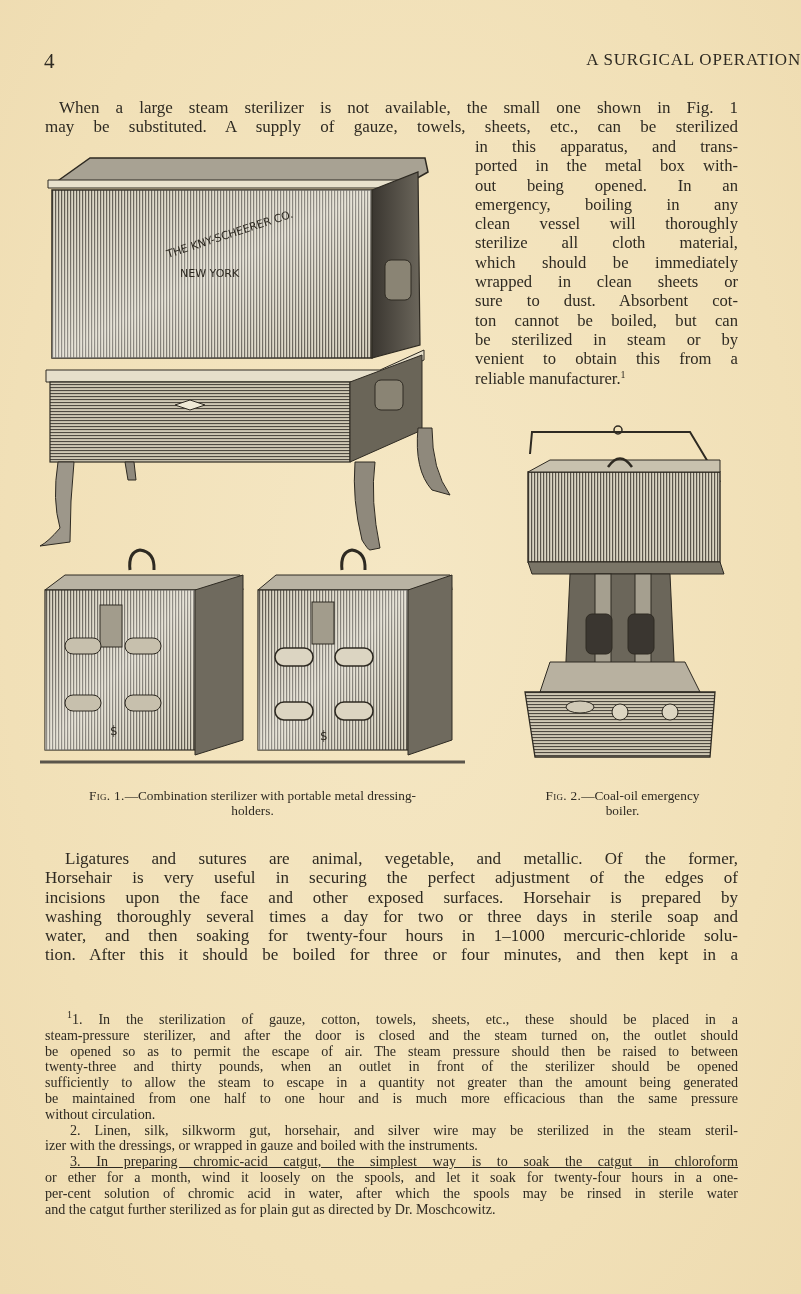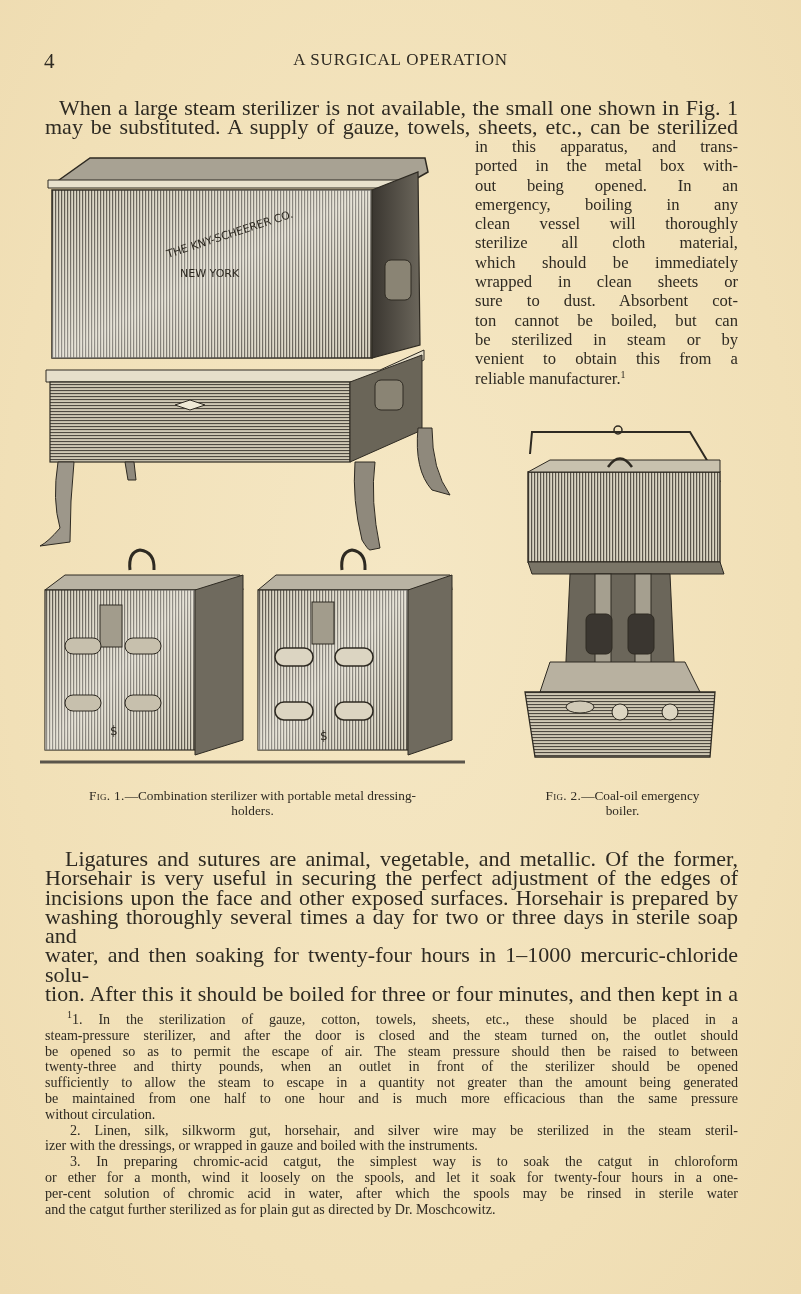--- a/index.html
+++ b/index.html
@@ -17,25 +17,25 @@
       position: absolute; left: 0; top: 0; width: 801px; height: 1294px;
       background: radial-gradient(ellipse at 50% 45%, #f5e7c4 0%, #f1e0b7 70%, #eedbb0 100%);
     }
     .running-head {
       position: absolute; top: 49px; left: 0; width: 801px; height: 24px;
     }
     .page-number {
       position: absolute; left: 44px; top: 0; font-size: 21px; letter-spacing: 0;
     }
     .running-title {
-      position: absolute; left: 0; width: 801px; text-align: center; top: 1px;
+      position: absolute; left: 0; width: 801px; text-align: right; top: 1px;
       font-size: 17px; letter-spacing: 0.8px; font-family: Liberation Serif, serif;
     }
     .para {
-      font-size: 22px; line-height: 19.3px; text-align: justify;
+      font-size: 17px; line-height: 19.3px; text-align: justify;
       color: #2e2a22;
     }
     .intro-top {
       position: absolute; left: 45px; top: 98px; width: 693px;
     }
     .intro-top .line { display: block; text-align: justify; text-align-last: justify; }
     .intro-top .first { text-indent: 14px; }
     .side-col {
       position: absolute; left: 475px; top: 137px; width: 263px;
       font-size: 16.6px; line-height: 19.3px;
@@ -219,20 +219,20 @@
       <span class="line">twenty-three and thirty pounds, when an outlet in front of the sterilizer should be opened</span>
       <span class="line">sufficiently to allow the steam to escape in a quantity not greater than the amount being generated</span>
       <span class="line">be maintained from one half to one hour and is much more efficacious than the same pressure</span>
       <span class="line last">without circulation.</span>
     </div>
     <div>
       <span class="line" style="padding-left:25px;">2. Linen, silk, silkworm gut, horsehair, and silver wire may be sterilized in the steam steril-</span>
       <span class="line last">izer with the dressings, or wrapped in gauze and boiled with the instruments.</span>
     </div>
     <div>
-      <span class="line" style="padding-left:25px;">3. In preparing chromic-acid catgut, the simplest way is to soak the catgut in chloroform</span>
+      <span class="line" style="padding-left:25px;text-decoration:underline;">3. In preparing chromic-acid catgut, the simplest way is to soak the catgut in chloroform</span>
       <span class="line">or ether for a month, wind it loosely on the spools, and let it soak for twenty-four hours in a one-</span>
       <span class="line">per-cent solution of chromic acid in water, after which the spools may be rinsed in sterile water</span>
       <span class="line last">and the catgut further sterilized as for plain gut as directed by Dr. Moschcowitz.</span>
     </div>
   </div>
 
 </div>
 
 </body></html>

